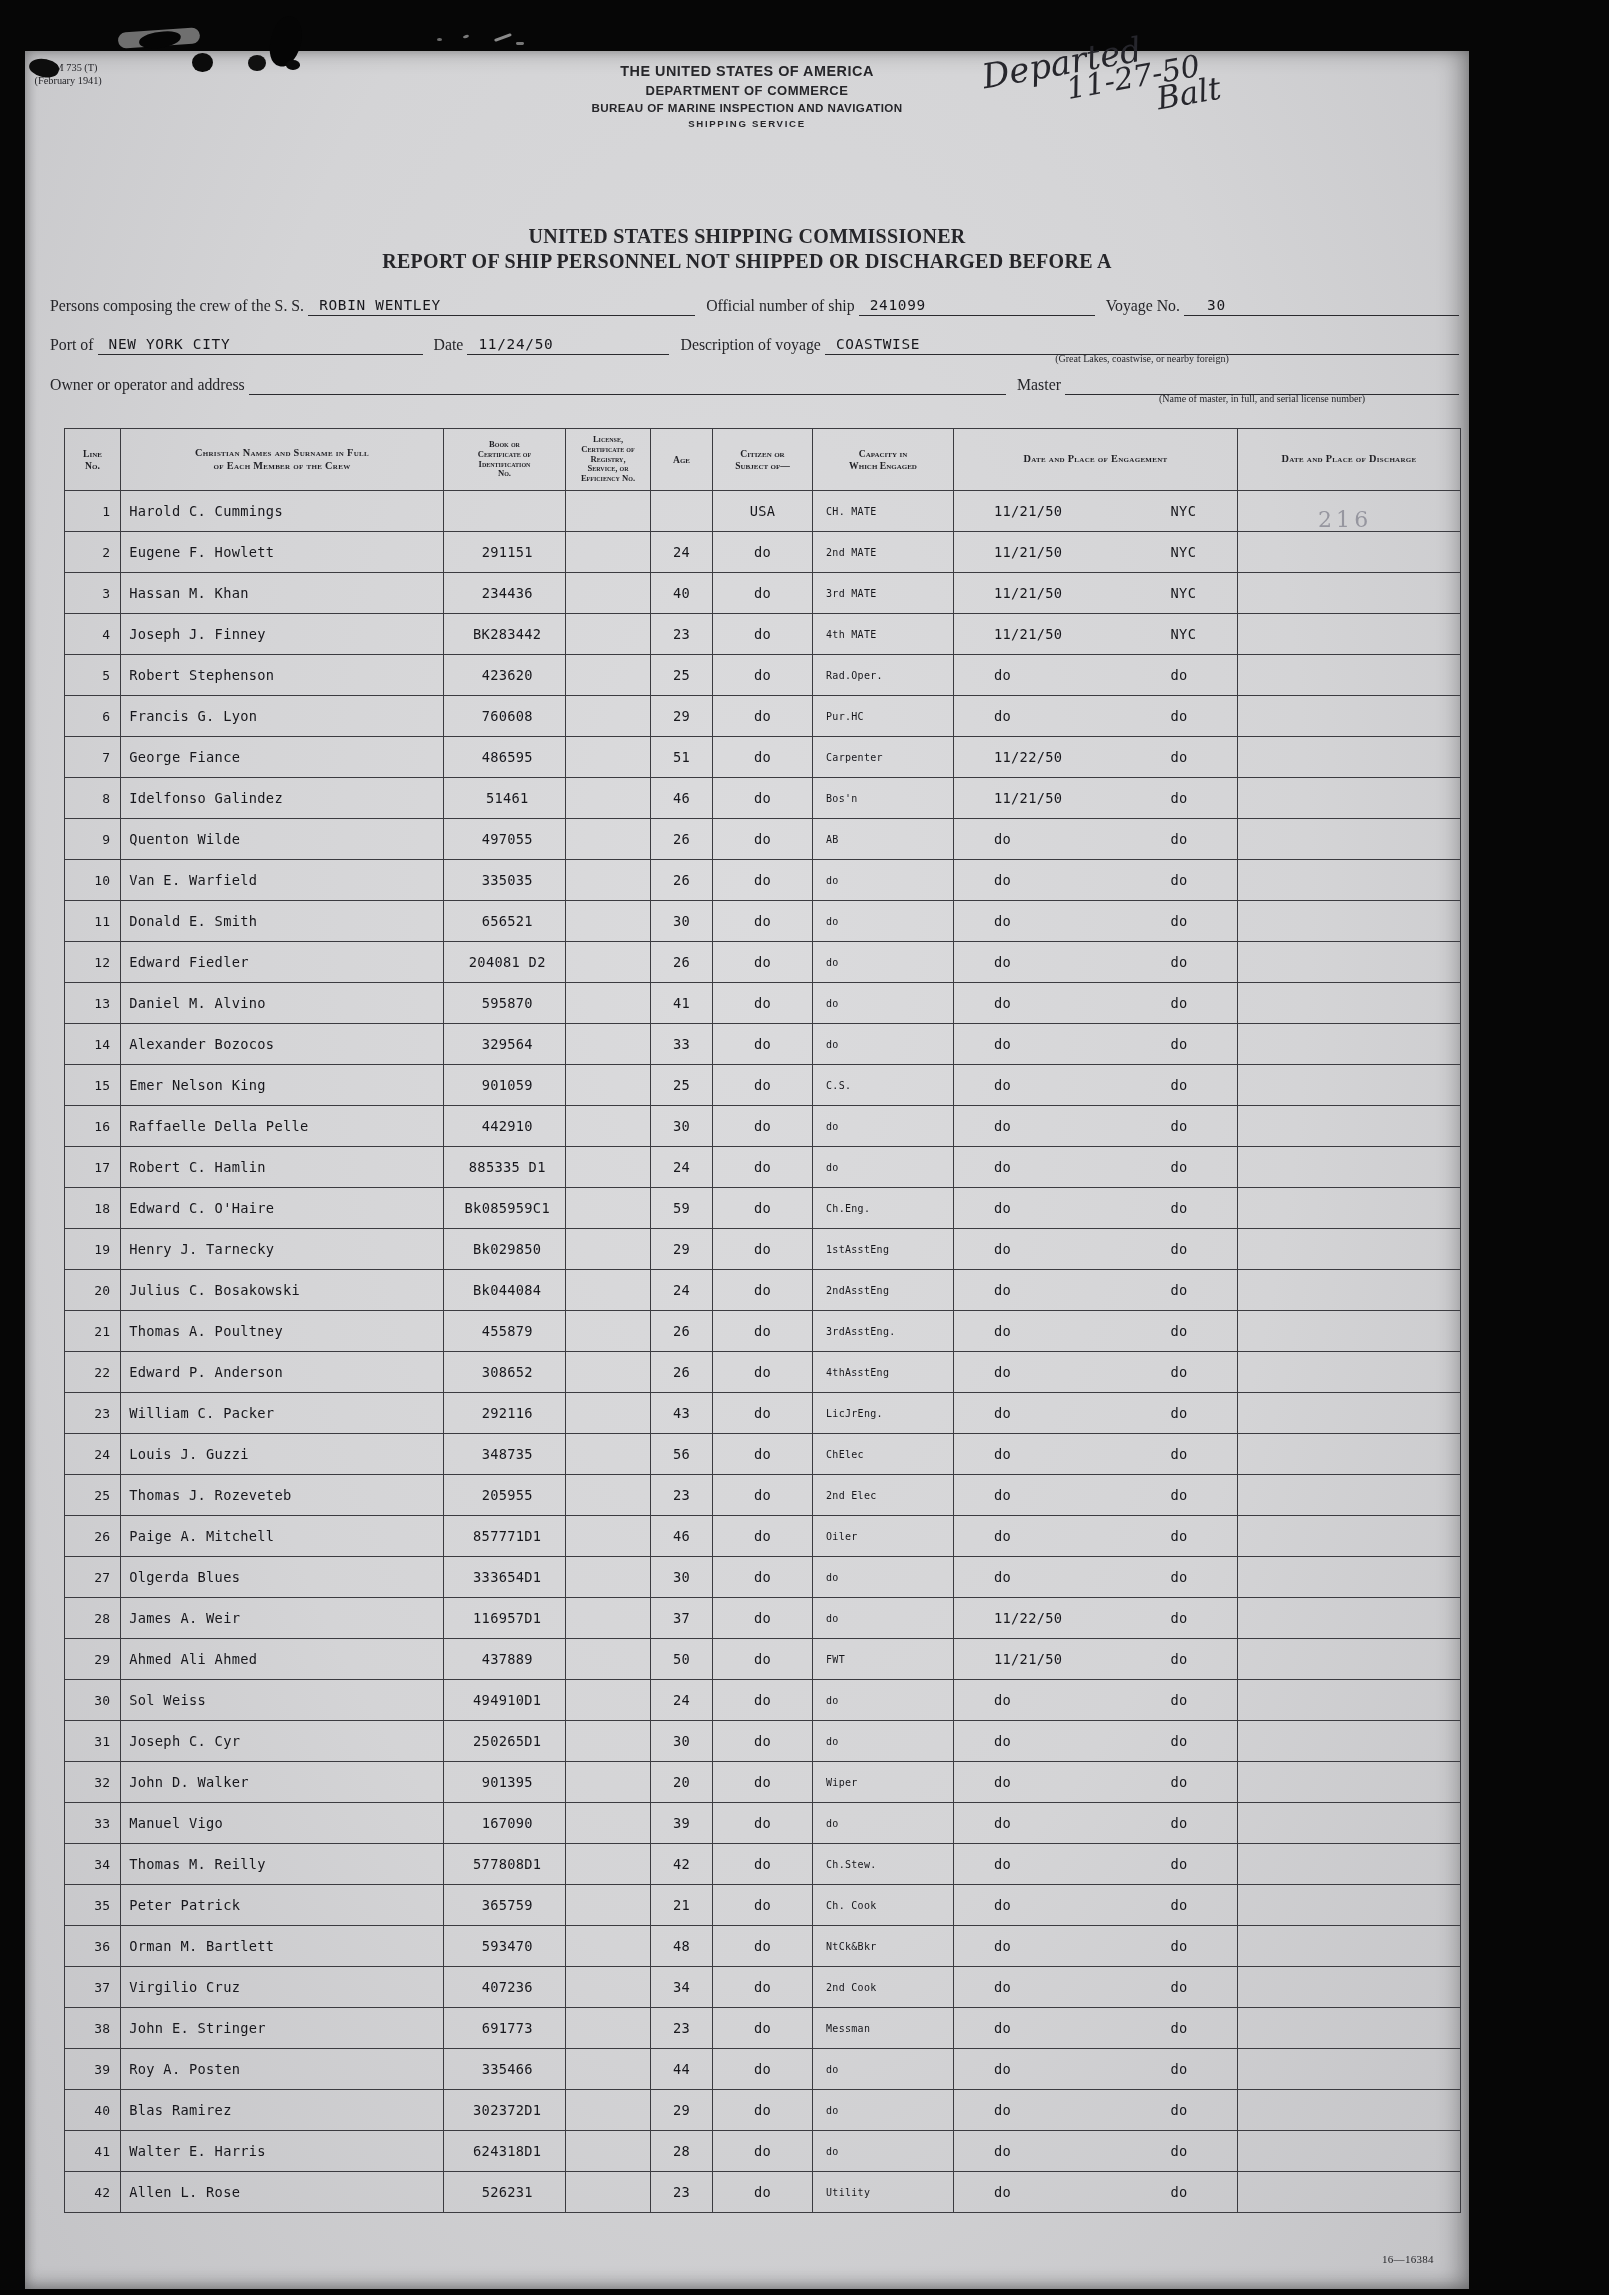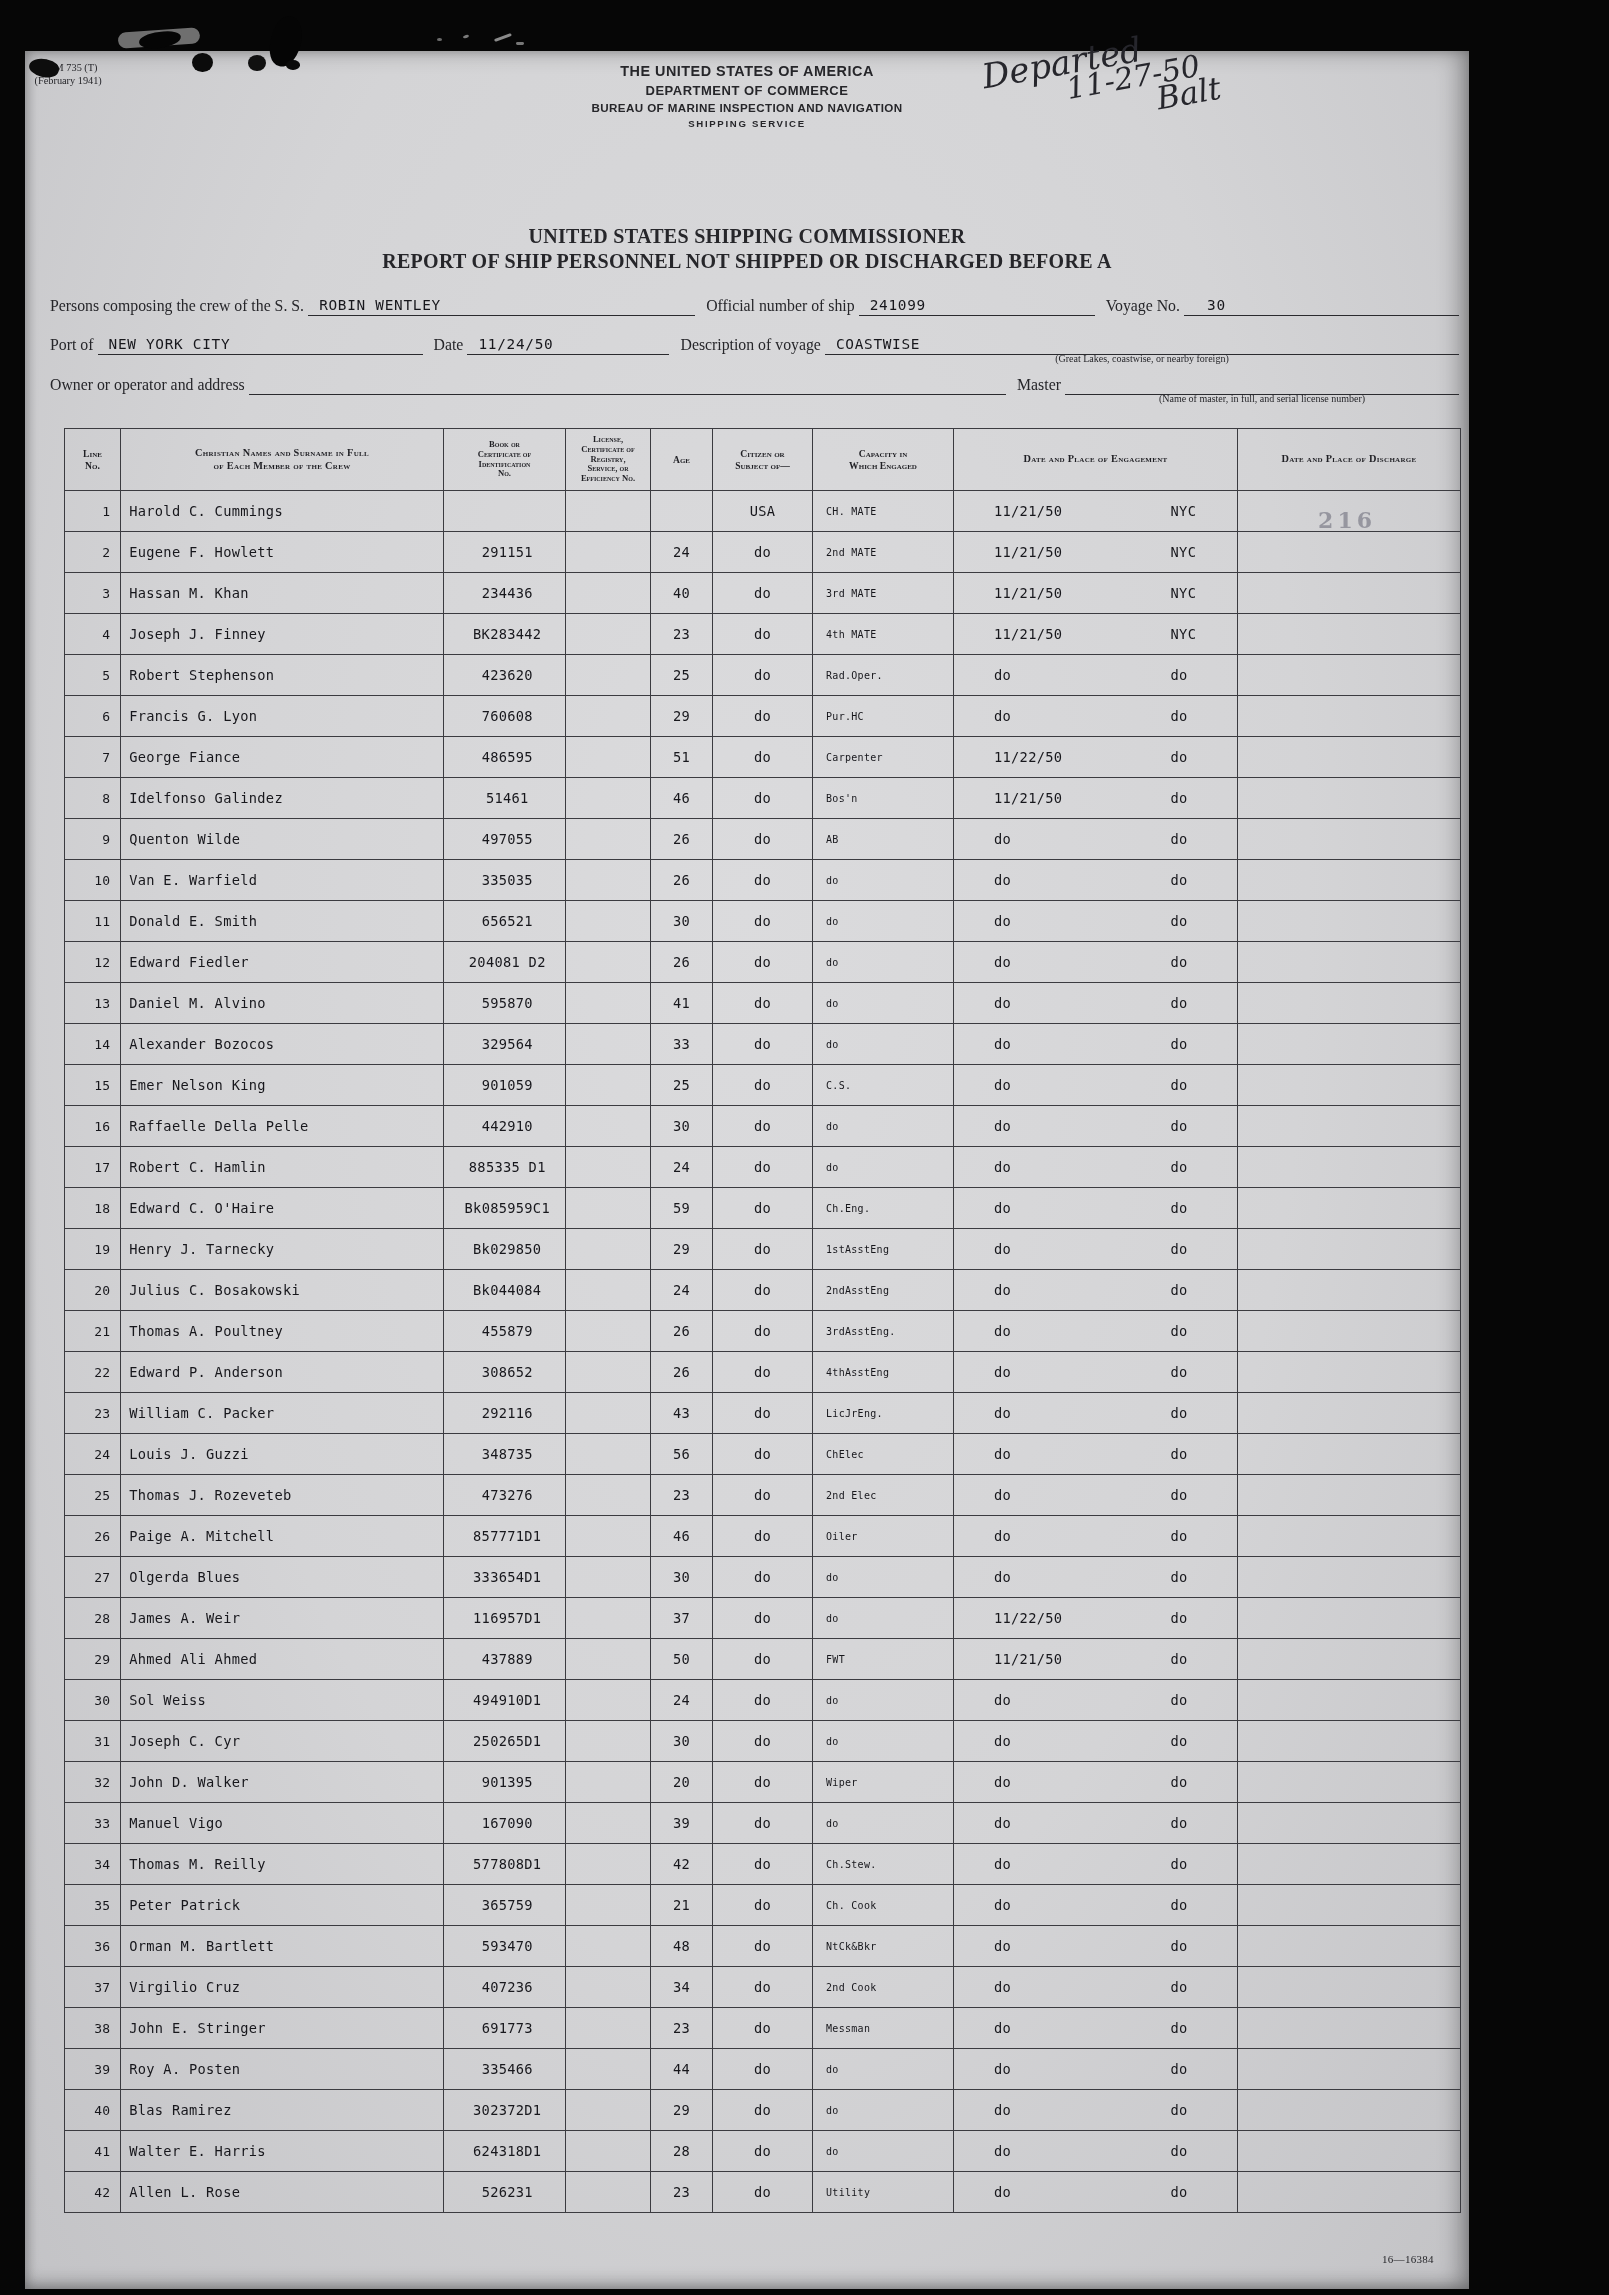--- a/index.html
+++ b/index.html
@@ -66,21 +66,21 @@
     color:var(--ink);vertical-align:middle;letter-spacing:0.3px;}
   td.c-line{text-align:right;padding-right:9.6px;font-size:13px;}
   td.c-name{padding-left:8.2px;}
   td.c-book{padding-left:5.5px;text-align:center;}
   td.c-age,td.c-cit{text-align:center;}
   td.c-cap{padding-left:13px;font-size:10px;margin-top:30px;}
   td.c-eng .eng-date{display:inline-block;margin-left:40px;width:168px;}
   td.c-eng .eng-place{display:inline-block;}
   
   .stamp{position:absolute;left:1293px;top:456px;font-size:22px;letter-spacing:4.1px;color:var(--stamp);
-    font-weight:bold;font-family:"DejaVu Serif",serif;opacity:.9;}
+    font-weight:normal;font-family:"DejaVu Serif",serif;opacity:.9;}
   .print-code{position:absolute;left:1357px;top:2202px;font-size:11px;color:var(--print);letter-spacing:0.3px;}
   
   .artifact{position:absolute;z-index:6;}
   .streak1{left:118px;top:30px;width:82px;height:16.4px;background:#6f6f6f;border-radius:8.2px;transform:rotate(-4deg);}
   .blob1{left:139px;top:32px;width:42px;height:16.4px;background:#050505;border-radius:50% 40% 55% 45%;transform:rotate(-6deg);}
   .blob2{left:271px;top:16.4px;width:30px;height:51px;background:#050505;border-radius:45% 55% 50% 50%;transform:rotate(16deg);}
   .blob2b{left:286px;top:60px;width:13.7px;height:9.6px;background:#0a0a0a;border-radius:50%;}
   .hole1{left:192px;top:53px;width:20.5px;height:19px;background:#0b0b0b;border-radius:50%;}
   .hole2{left:248px;top:55px;width:18px;height:16.4px;background:#101010;border-radius:50%;}
   .formblob{left:29px;top:59px;width:30px;height:18px;background:#0d0d0d;border-radius:55% 45% 50% 50%;transform:rotate(12deg);}
@@ -544,21 +544,21 @@
     <td class="c-eng">
       <span class="eng-date">do</span>
       <span class="eng-place">do</span>
     </td>
     <td class="c-dis"></td>
   </tr>
 
   <tr>
     <td class="c-line">25</td>
     <td class="c-name">Thomas J. Rozeveteb</td>
-    <td class="c-book">473276</td>
+    <td class="c-book">205955</td>
     <td class="c-lic"></td>
     <td class="c-age">23</td>
     <td class="c-cit">do</td>
     <td class="c-cap">2nd Elec</td>
     <td class="c-eng">
       <span class="eng-date">do</span>
       <span class="eng-place">do</span>
     </td>
     <td class="c-dis"></td>
   </tr>

